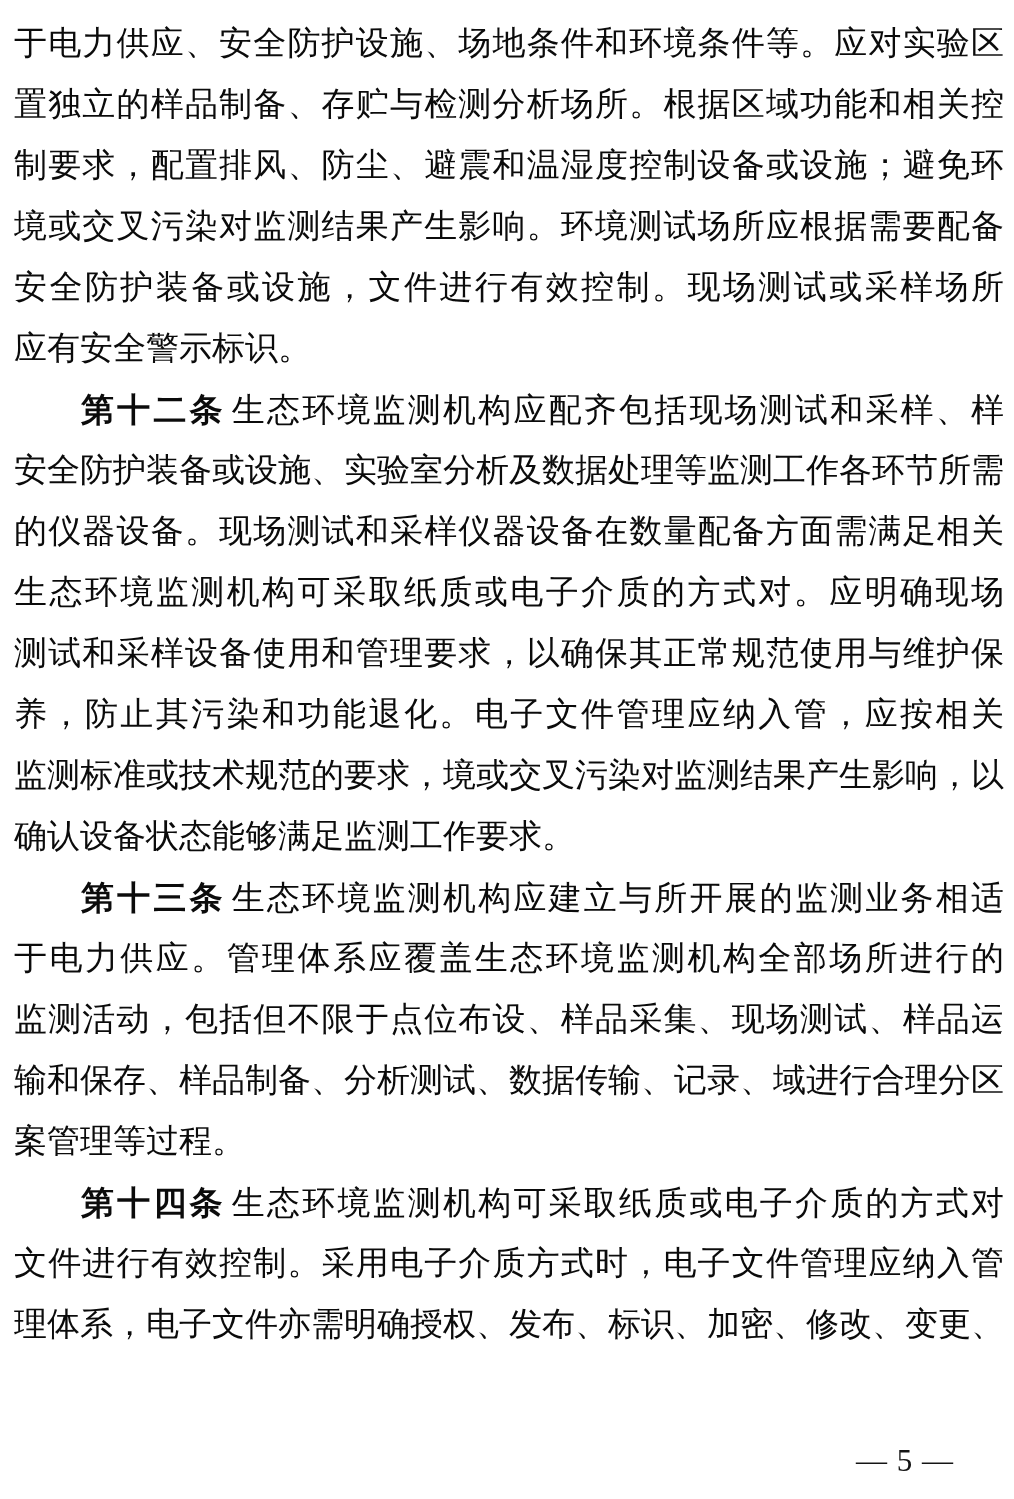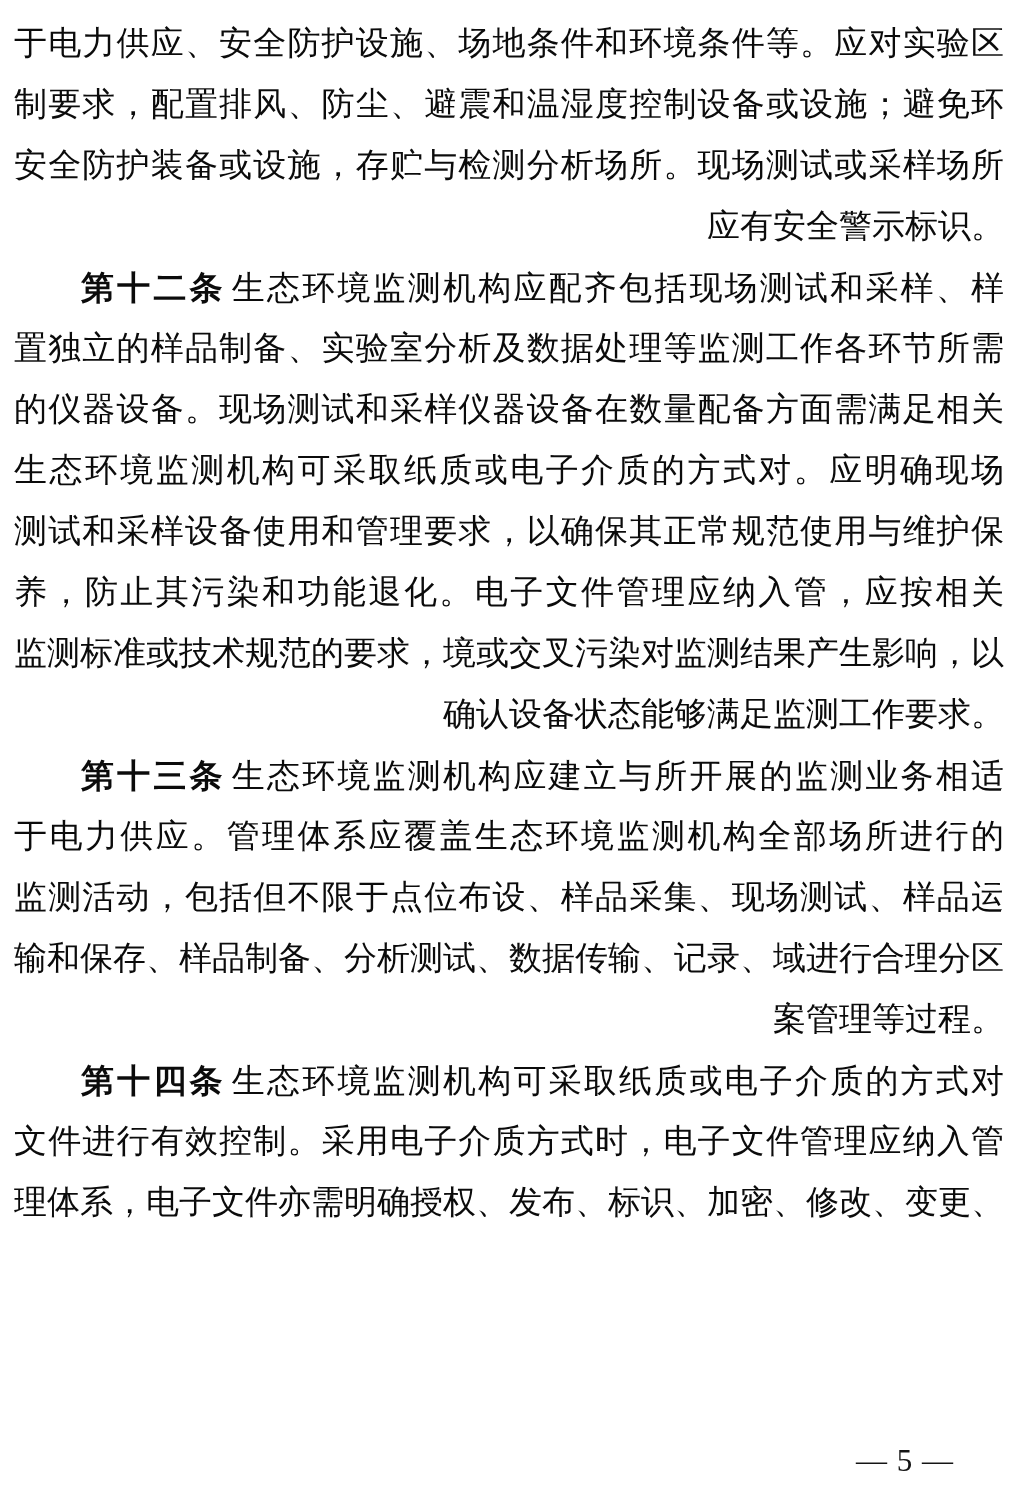--- a/index.html
+++ b/index.html
@@ -19,21 +19,21 @@
   .text-block {
     position: absolute;
     left: 14px; top: 13px;
     width: 990px;
   }
   .line {
     font-size: 33px;
     line-height: 61px;
     height: 61px;
     white-space: normal;
-    text-align: right;
+    text-align: left;
   }
   .line.full {
     text-align: justify;
     text-align-last: justify;
   }
   .line.indent {
     text-indent: 67px;
   }
   .term {
     font-weight: bold;
@@ -56,40 +56,46 @@
 <body>
 
 <div class="page">
 
   <div class="text-block">
     <div class="line full">
       <span class="body">于电力供应、安全防护设施、场地条件和环境条件等。应对实验区</span>
     </div>
 
 
+    <div class="line full">
+      <span class="body">置独立的样品制备、存贮与检测分析场所。根据区域功能和相关控</span>
+    </div>
 
     <div class="line full">
       <span class="body">制要求，配置排风、防尘、避震和温湿度控制设备或设施；避免环</span>
     </div>
 
+    <div class="line full">
+      <span class="body">境或交叉污染对监测结果产生影响。环境测试场所应根据需要配备</span>
+    </div>
 
     <div class="line full">
-      <span class="body">安全防护装备或设施，存贮与检测分析场所。现场测试或采样场所</span>
+      <span class="body">安全防护装备或设施，文件进行有效控制。现场测试或采样场所</span>
     </div>
 
     <div class="line">
       <span class="body">应有安全警示标识。</span>
     </div>
 
     <div class="line full indent">
       <span class="term">第十二条</span><span class="body">生态环境监测机构应配齐包括现场测试和采样、样</span>
     </div>
 
     <div class="line full">
-      <span class="body">置独立的样品制备、实验室分析及数据处理等监测工作各环节所需</span>
+      <span class="body">安全防护装备或设施、实验室分析及数据处理等监测工作各环节所需</span>
     </div>
 
     <div class="line full">
       <span class="body">的仪器设备。现场测试和采样仪器设备在数量配备方面需满足相关</span>
     </div>
 
     <div class="line full">
       <span class="body">生态环境监测机构可采取纸质或电子介质的方式对。应明确现场</span>
     </div>
 

